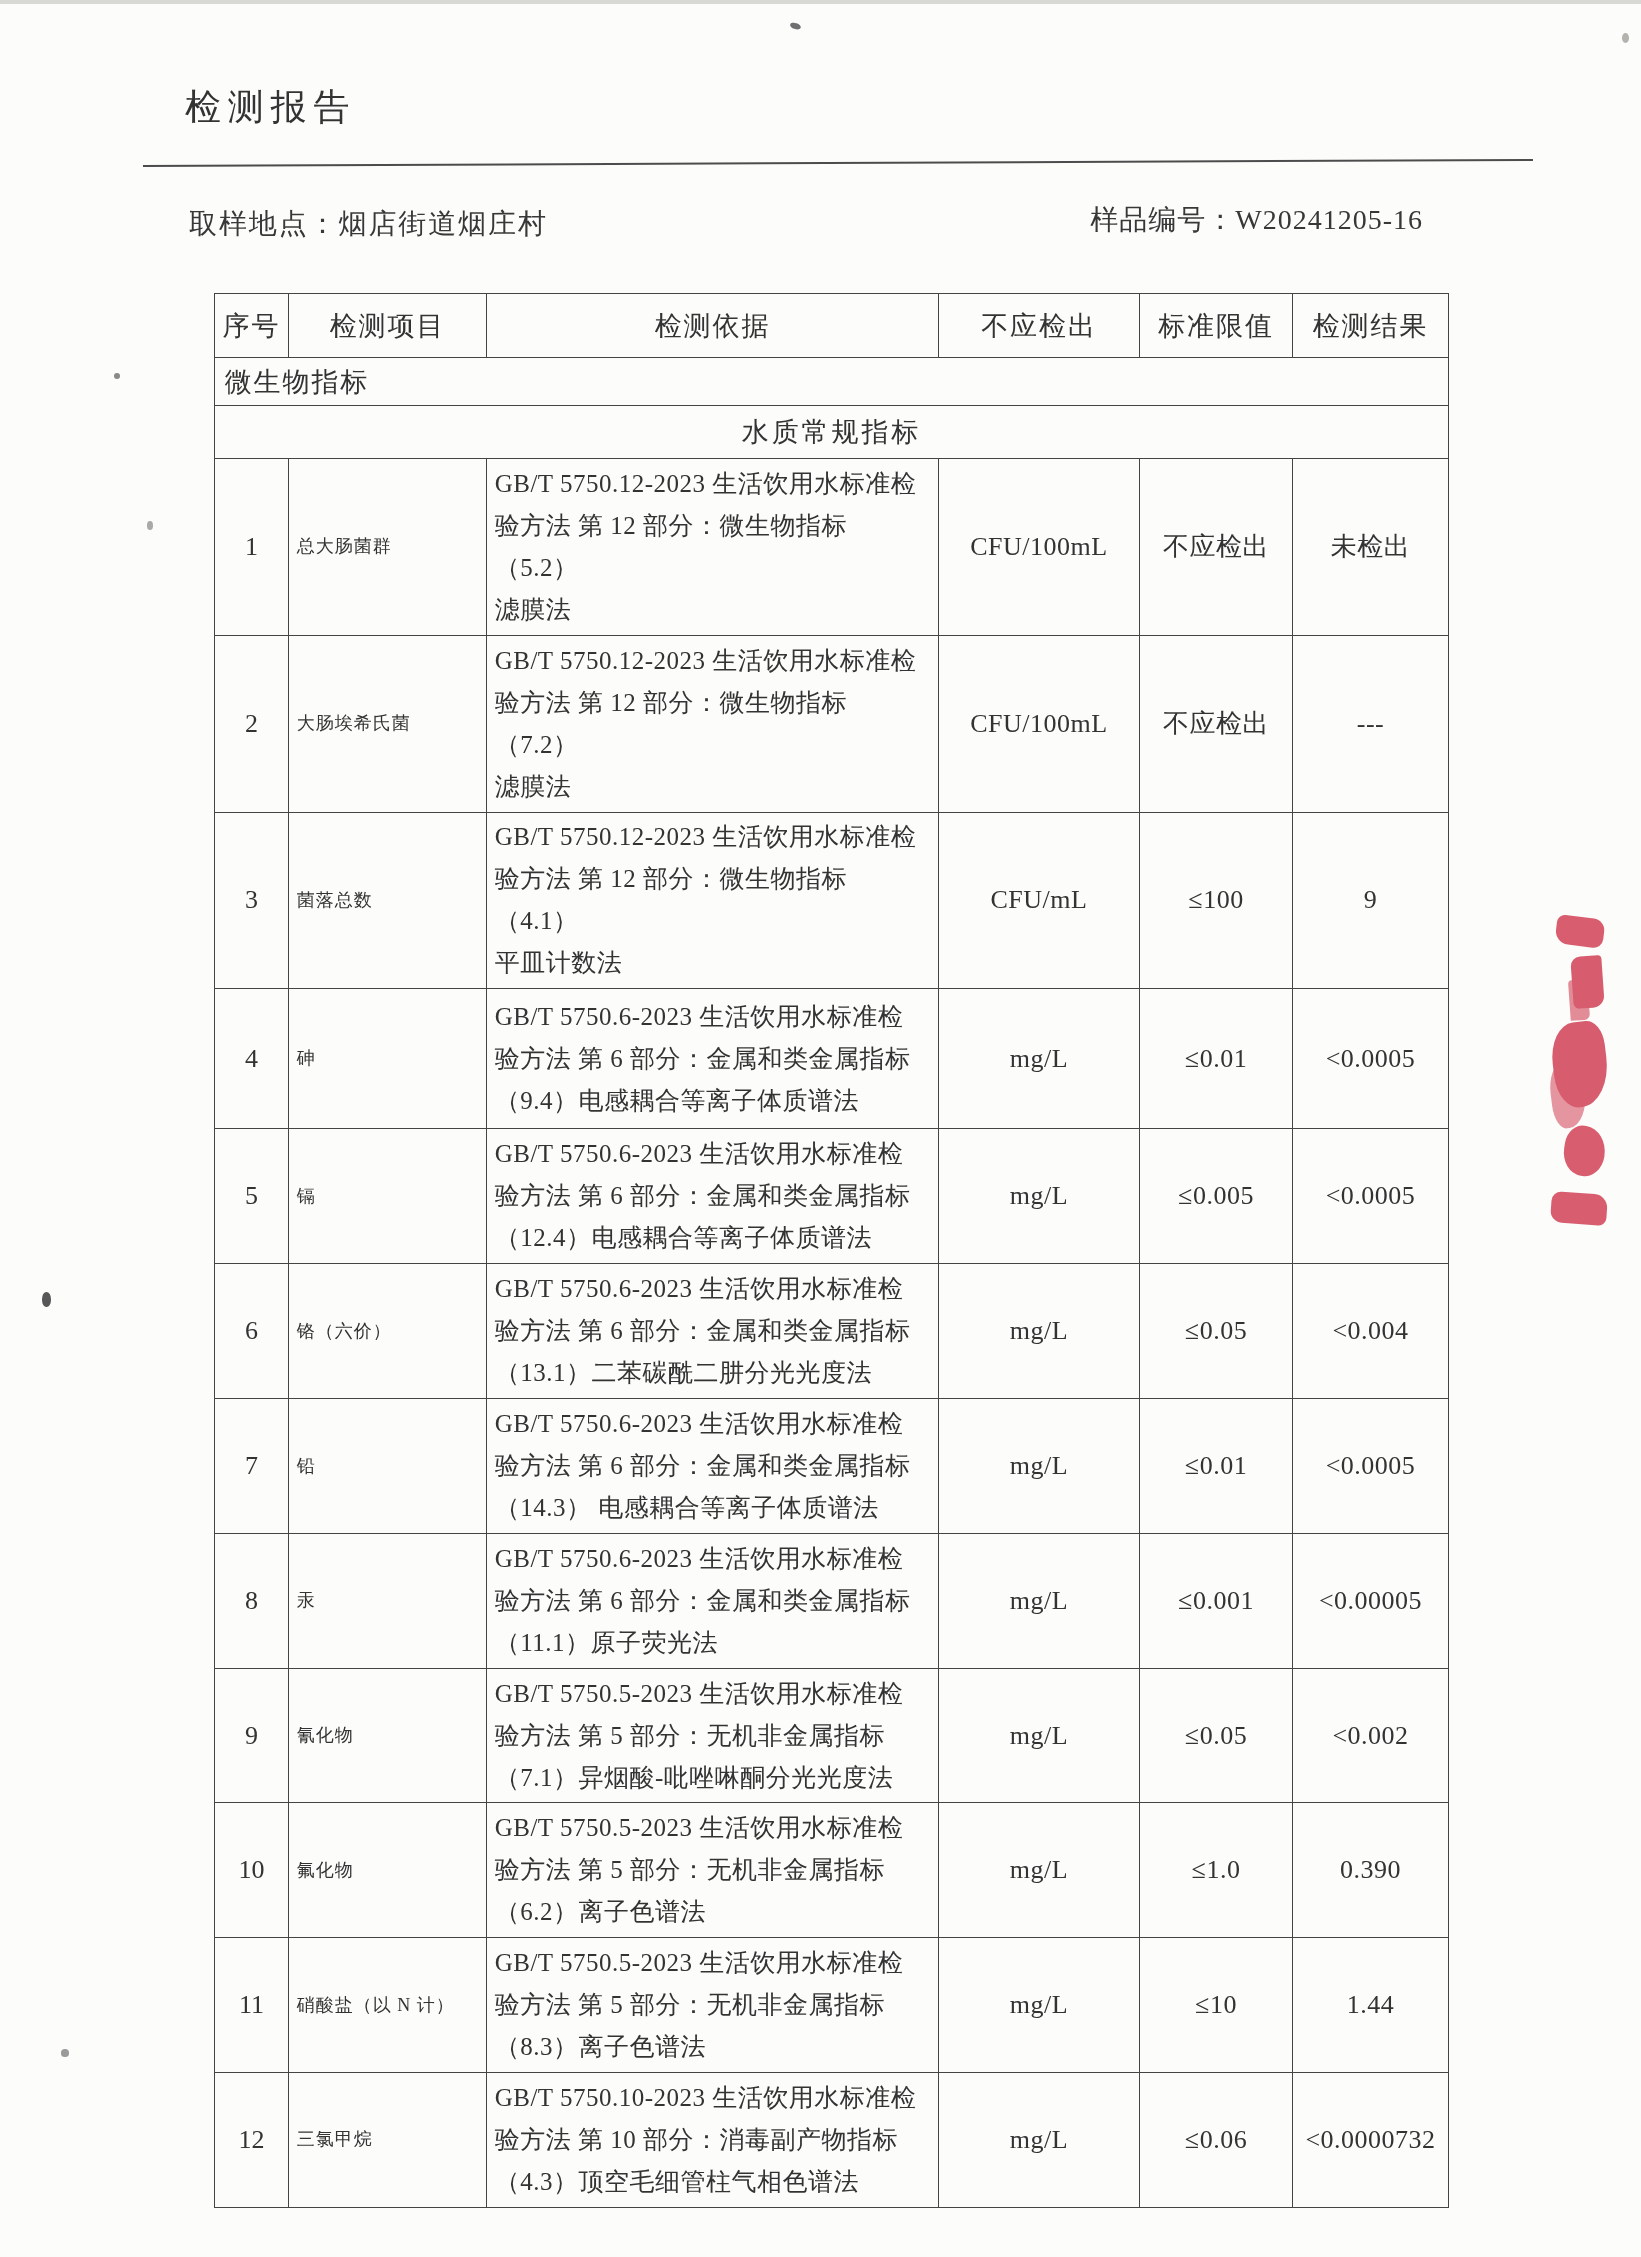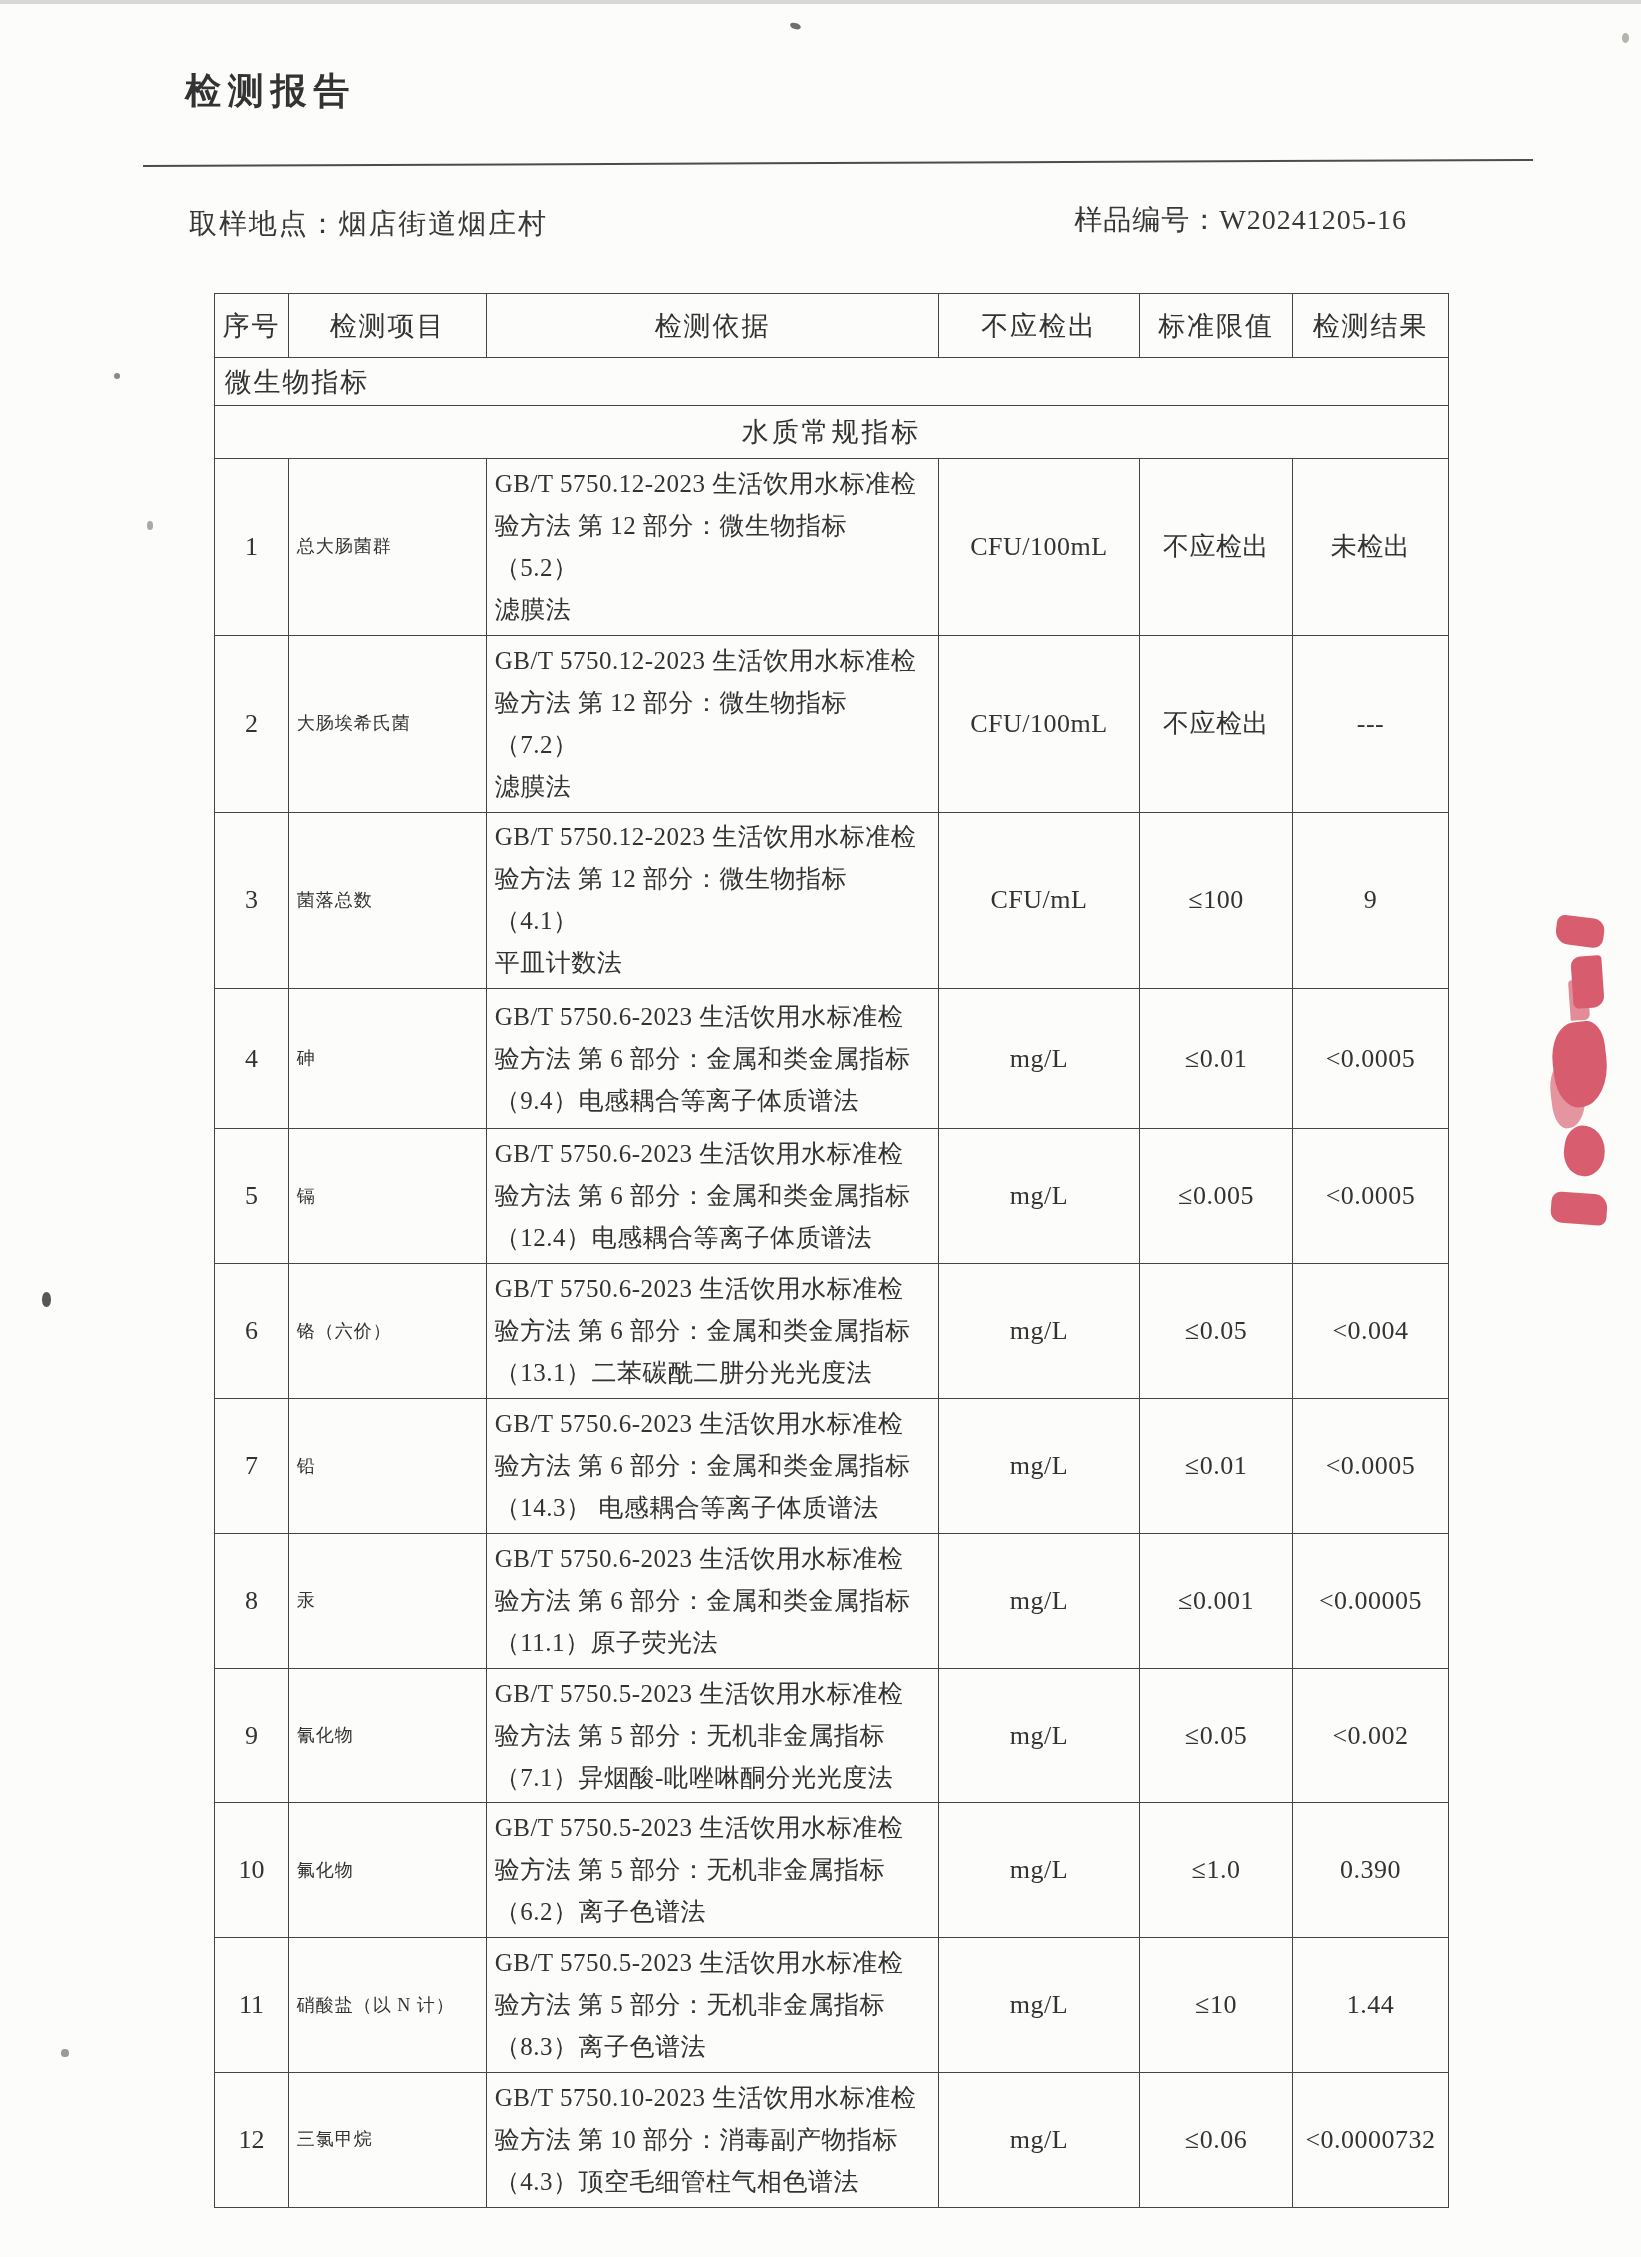--- a/index.html
+++ b/index.html
@@ -7,33 +7,33 @@
     position:relative;
     width:1641px;height:2257px;
     margin:0 auto;
     background:#fcfcfa;
     overflow:hidden;
     font-family:"Liberation Serif","DejaVu Serif",serif;
     color:#2f2f2f;
   }
   
   .title{
-    position:absolute;left:185px;top:67px;
-    font-size:36px;font-weight:bold;letter-spacing:6.8px;color:#333;margin:0;
+    position:absolute;left:185px;top:83px;
+    font-size:36px;font-weight:normal;letter-spacing:6.8px;color:#333;margin:0;
   }
   .report-no{
     position:absolute;right:232px;top:89px;
     font-size:32px;color:#3a3a3a;letter-spacing:1.9px;
   }
   .rule{
     position:absolute;left:143px;top:162px;width:1390px;height:1.9px;
     background:#4c4c4c;transform:rotate(-0.25deg);
   }
   .meta-location{position:absolute;left:189px;top:205px;font-size:28px;color:#383838;letter-spacing:1.9px;}
-  .meta-sample{position:absolute;right:234px;top:201px;font-size:28px;color:#383838;letter-spacing:1px;}
+  .meta-sample{position:absolute;right:218px;top:201px;font-size:28px;color:#383838;letter-spacing:1px;}
 
   
   table.results{
     position:absolute;left:214px;top:293px;
     width:1234px;border-collapse:collapse;table-layout:fixed;
   }
   table.results th, table.results td{
     border:1.4px solid #454545;
     font-weight:normal;
     color:#333;

